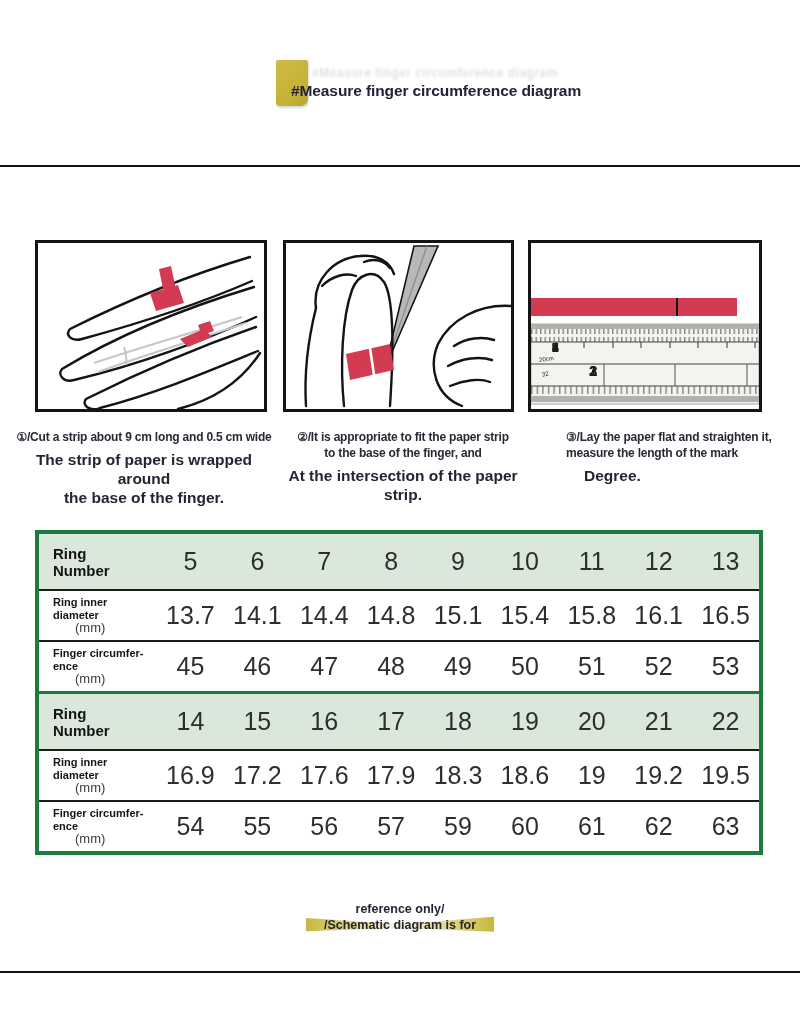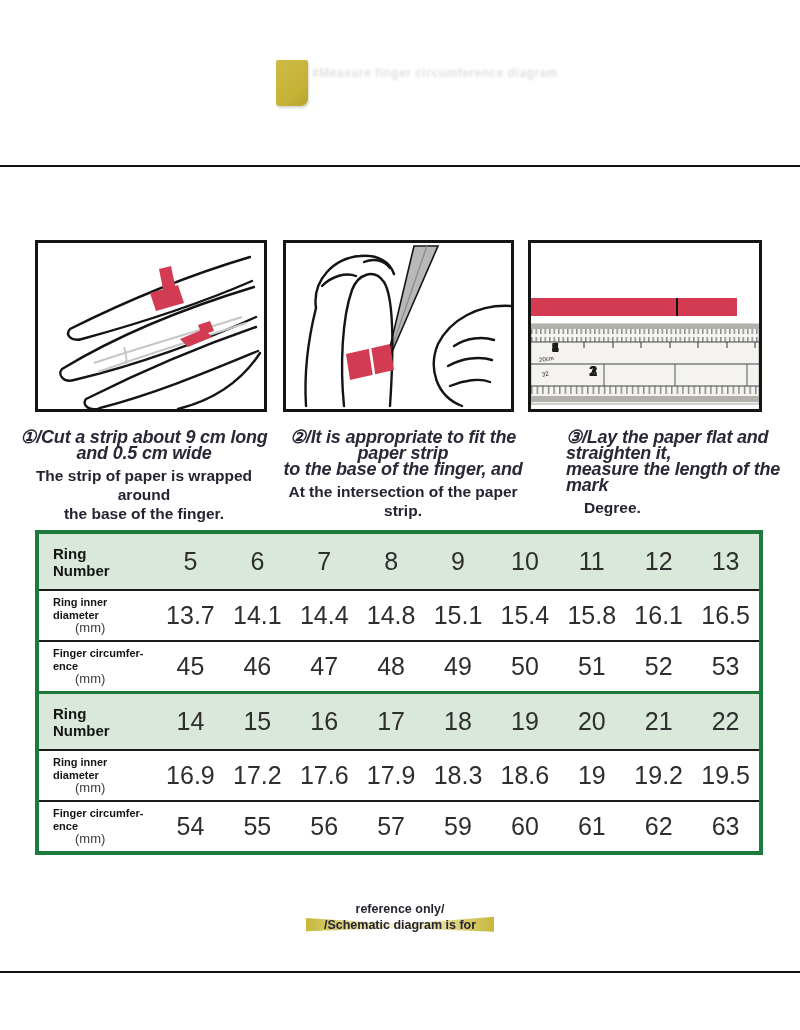--- a/index.html
+++ b/index.html
@@ -32,21 +32,21 @@
   .inch-numbers{position:absolute;left:58px;top:119px;width:162px;display:flex;
         justify-content:space-between;font-size:15px;font-weight:700;color:#1d1d1d;}
   .cm-unit{left:8px;top:113px;font-size:6px;transform:rotate(-8deg);}
   .inch-unit{left:11px;top:128px;font-size:6px;transform:rotate(-14deg);}
 
   
   .caption{position:absolute;top:429px;color:#2a2836;}
   .cap1{left:10px;width:268px;text-align:center;}
   .cap2{left:283px;width:240px;text-align:center;}
   .cap3{left:530px;width:256px;text-align:left;margin-left:36px;}
-  .cap-small{font-size:18px;font-weight:bold;line-height:16px;letter-spacing:-.2px;font-style:italic;}
+  .cap-small{font-size:12px;font-weight:bold;line-height:16px;letter-spacing:-.2px;}
   .cap-big{font-size:15.5px;font-weight:bold;line-height:19px;margin-top:5px;color:#262433;}
   .cap3 .cap-big{padding-left:18px;}
 
   
   .sizetable{position:absolute;left:35px;top:530px;width:720px;
         border:4px solid #1c7a3c;background:#fff;}
   .trow{display:flex;align-items:stretch;}
   .trow.green{background:#d9e8da;}
   .sep-black{border-bottom:2px solid #1a1a1a;}
   .sep-green{border-bottom:3px solid #1c7a3c;}
@@ -68,20 +68,21 @@
   .footer{position:absolute;left:0;top:901px;width:800px;text-align:center;z-index:2;
         font-size:12.5px;font-weight:bold;color:#262433;line-height:16px;}
 </style>
 </head>
 <body>
 
 <div class="page">
 
   <div class="ghost-title">#Measure finger circumference diagram</div>
   <div class="note-square"></div>
+  <div class="title">#Measure finger circumference diagram</div>
   <div class="hr hr-top"></div>
 
   <div class="panel p1">
     <svg width="100%" height="100%" viewBox="0 0 226 166">
       <g fill="none" stroke="#141414" stroke-width="2.4" stroke-linecap="round" stroke-linejoin="round">
         <path d="M212,14 C158,30 92,56 32,86 C27,92 33,99 44,96 C110,78 168,58 214,38"></path>
         <path d="M216,44 C150,64 80,92 24,126 C19,132 26,140 36,137 C100,122 170,96 218,74"></path>
         <path d="M218,84 C160,104 96,132 48,156 C43,162 52,169 62,165 C120,150 176,126 220,108"></path>
         <path d="M222,110 C205,136 180,156 140,166"></path>
       </g>

